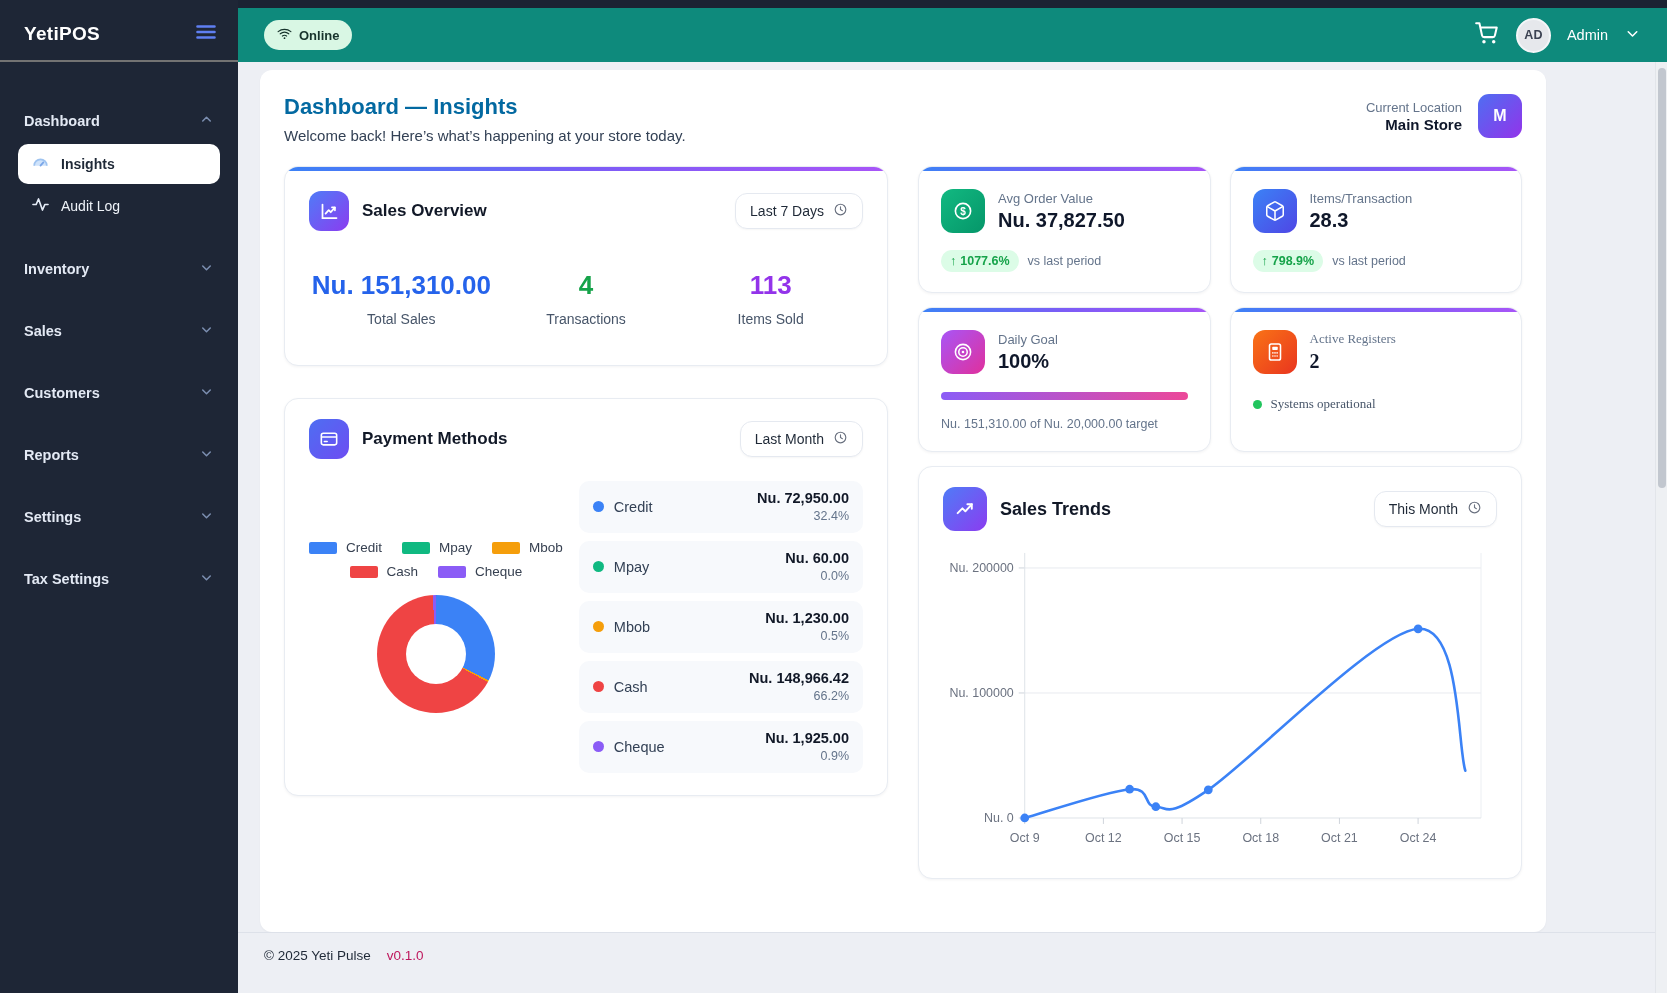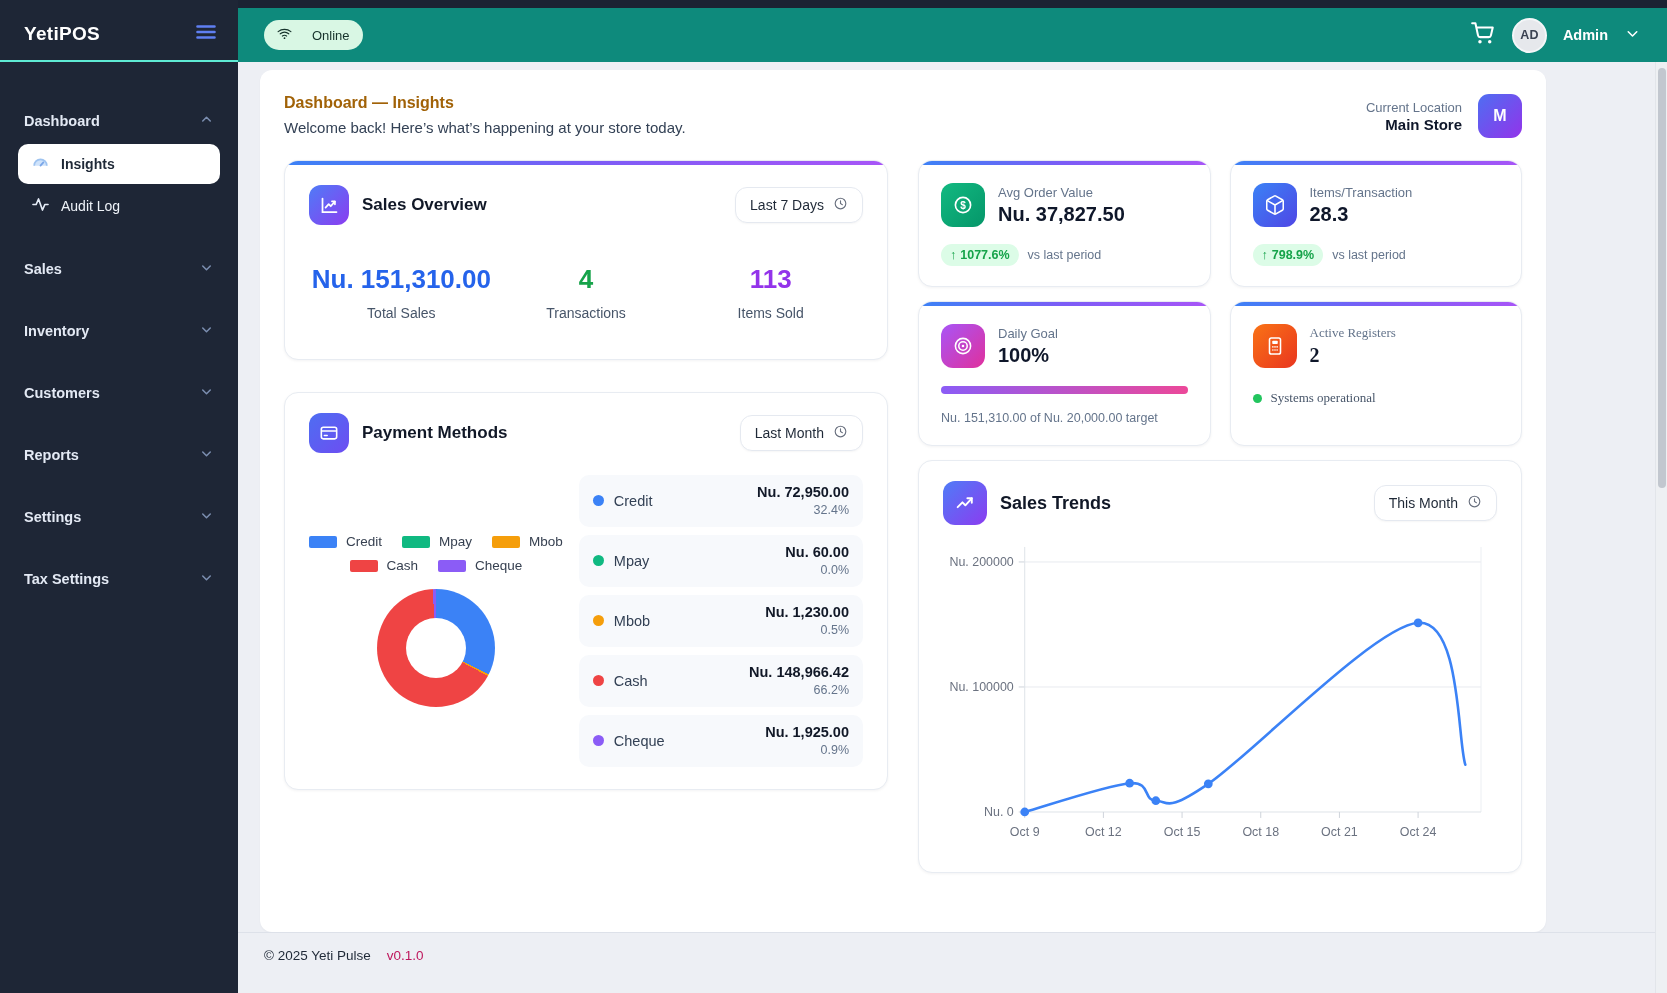--- a/index.html
+++ b/index.html
@@ -2,44 +2,44 @@
 <html><head>
 <meta charset="utf-8">
 <style>
   * { box-sizing: border-box; margin: 0; padding: 0; }
   html,body { width:1667px; height:993px; overflow:hidden; }
   body { font-family:"Liberation Sans", sans-serif; background:#edeff4; color:#1f2937; }
   .app { display:flex; width:1667px; height:993px; }
 
   
   .sidebar { width:238px; min-width:238px; background:#1e2636; color:#e7ecf5; display:flex; flex-direction:column; }
-  .brand { height:62px; display:flex; align-items:center; justify-content:space-between; padding:8px 20px 0 24px; border-bottom:2px solid #5eead4; }
+  .brand { height:62px; display:flex; align-items:center; justify-content:space-between; padding:8px 20px 0 24px; border-bottom:2px solid #737373; }
   .brand-name { font-size:19px; font-weight:800; letter-spacing:.3px; color:#ffffff; }
   .nav { padding:40px 16px; }
   .nav-head { display:flex; align-items:center; justify-content:space-between; padding:10px 8px; margin-bottom:24px; font-size:14.5px; font-weight:700; color:#e3e9f4; cursor:pointer; border-radius:8px; }
   .nav-head.open { margin-bottom:4px; }
   .nav-sub { display:flex; align-items:center; gap:11px; padding:9px 13px; margin:2px 2px; border-radius:10px; font-size:14px; color:#eef2f8; cursor:pointer; }
   .nav-sub.active { background:#ffffff; color:#1f2937; font-weight:700; }
   .nav-group-end { height:22px; }
   .chev { opacity:.85; }
 
   
   .main { flex:1; display:flex; flex-direction:column; position:relative; min-width:0; }
   .top-strip { height:8px; background:#1b2333; }
   .topbar { height:54px; background:#0e8a7c; display:flex; align-items:center; justify-content:space-between; padding:0 26px; }
-  .online-badge { display:flex; align-items:center; gap:20px; background:#d9f7e4; color:#17332c; font-size:13px; font-weight:400; padding:6px 13px; border-radius:999px; }
+  .online-badge { display:flex; align-items:center; gap:7px; background:#d9f7e4; color:#17332c; font-size:13px; font-weight:700; padding:6px 13px; border-radius:999px; }
   .top-right { display:flex; align-items:center; gap:16px; }
   .avatar { width:35px; height:35px; border-radius:50%; background:#e6e8ec; border:2px solid #f4f6f8; display:flex; align-items:center; justify-content:center; font-size:12.5px; font-weight:700; color:#3b4252; }
-  .admin-name { color:#ffffff; font-size:14.5px; font-weight:700; }
+  .admin-name { color:#ffffff; font-size:14.5px; font-weight:400; }
 
   
   .content { flex:1; padding:8px 121px 0 22px; overflow:hidden; }
   .panel { background:#ffffff; border-radius:12px; padding:24px; height:100%; box-shadow:0 1px 2px rgba(16,24,40,.04); }
   .page-head { display:flex; justify-content:space-between; align-items:flex-start; }
-  .page-title { font-size:16px; font-weight:600; color:#a16207; }
+  .page-title { font-size:22px; font-weight:600; color:#0369a1; }
   .page-sub { font-size:15px; color:#334155; margin-top:7px; }
   .loc-wrap { display:flex; align-items:center; gap:16px; }
   .loc-text { text-align:right; }
   .loc-label { font-size:13px; color:#64748b; }
   .loc-value { font-size:15px; font-weight:700; color:#0f172a; margin-top:1px; }
   .loc-tile { width:44px; height:44px; border-radius:11px; background:linear-gradient(135deg,#4e6ef2,#9333ea); color:#fff; display:flex; align-items:center; justify-content:center; font-size:16px; font-weight:800; }
 
   .grid { display:grid; grid-template-columns:1fr 1fr; gap:32px 30px; margin-top:22px; align-items:start; }
   .col { display:flex; flex-direction:column; gap:32px; min-width:0; }
 
@@ -136,27 +136,27 @@
         <span>Insights</span>
       </div>
       <div class="nav-sub">
         <span><svg width="19" height="19" viewBox="0 0 24 24" fill="none">
               <path d="M2.5 12h4l3-7 5 14 3-7h4" stroke="#e5ecf7" stroke-width="2.1" stroke-linecap="round" stroke-linejoin="round"></path>
             </svg></span>
         <span>Audit Log</span>
       </div>
       <div class="nav-group-end"></div>
       <div class="nav-head">
+        <span>Inventory</span>
+        <span class="chev"><svg width="15" height="15" viewBox="0 0 24 24" fill="none">
+              <path d="M6 9.5l6 6 6-6" stroke="#8ca1c6" stroke-width="2.4" stroke-linecap="round" stroke-linejoin="round"></path>
+            </svg></span>
+      </div>
+      <div class="nav-head">
         <span>Sales</span>
-        <span class="chev"><svg width="15" height="15" viewBox="0 0 24 24" fill="none">
-              <path d="M6 9.5l6 6 6-6" stroke="#8ca1c6" stroke-width="2.4" stroke-linecap="round" stroke-linejoin="round"></path>
-            </svg></span>
-      </div>
-      <div class="nav-head">
-        <span>Inventory</span>
         <span class="chev"><svg width="15" height="15" viewBox="0 0 24 24" fill="none">
               <path d="M6 9.5l6 6 6-6" stroke="#8ca1c6" stroke-width="2.4" stroke-linecap="round" stroke-linejoin="round"></path>
             </svg></span>
       </div>
       <div class="nav-head">
         <span>Customers</span>
         <span class="chev"><svg width="15" height="15" viewBox="0 0 24 24" fill="none">
               <path d="M6 9.5l6 6 6-6" stroke="#8ca1c6" stroke-width="2.4" stroke-linecap="round" stroke-linejoin="round"></path>
             </svg></span>
       </div>

